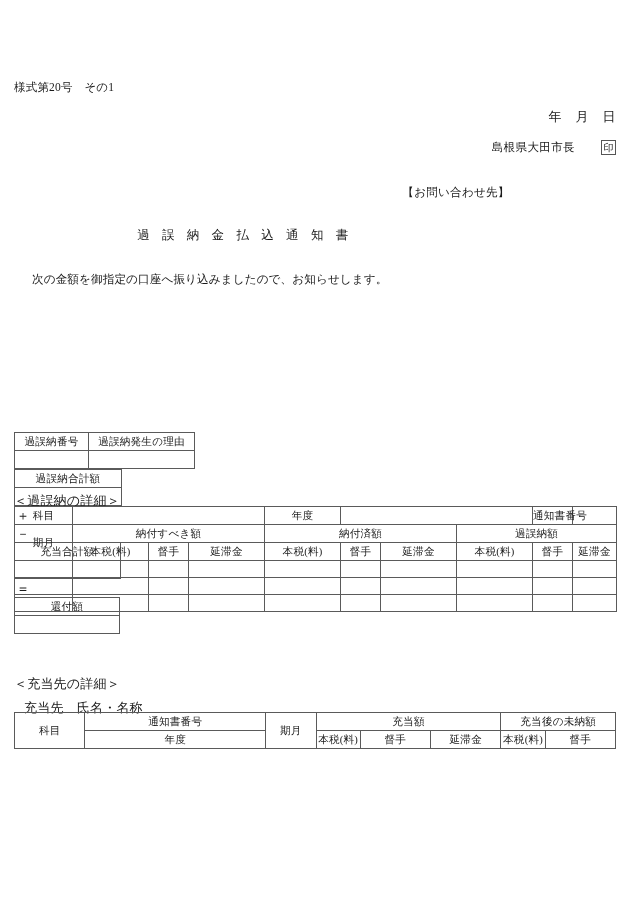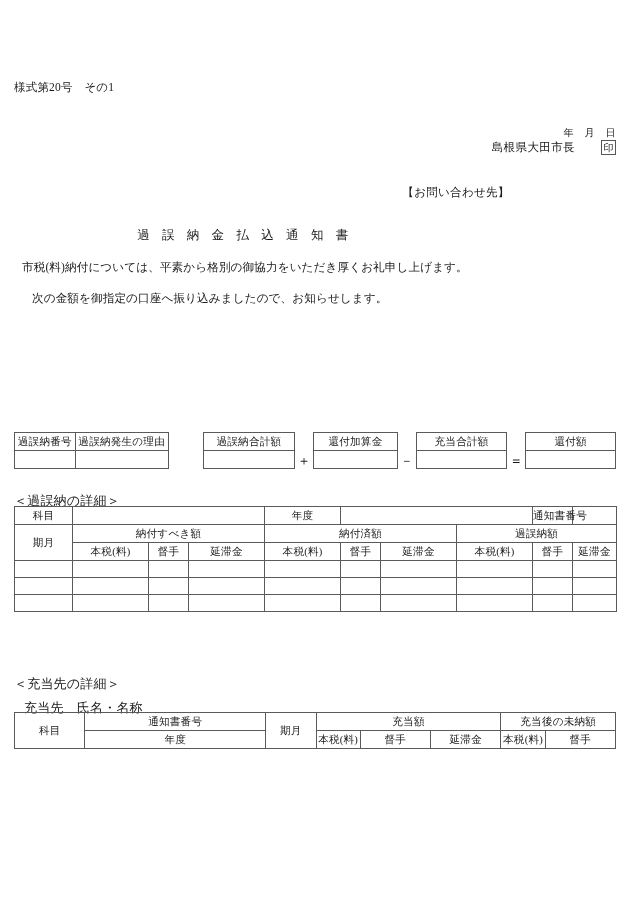--- a/index.html
+++ b/index.html
@@ -30,22 +30,22 @@
     left: 14px;
     top: 80px;
     font-size: 11.5px;
     letter-spacing: 0.2px;
     white-space: pre;
   }
 
   .date-line {
     position: absolute;
     right: 14px;
-    top: 126px;
-    font-size: 10px;
+    top: 108px;
+    font-size: 13px;
     letter-spacing: 0.5px;
     white-space: pre;
   }
 
   .issuer-row {
     position: absolute;
     right: 14px;
     top: 140px;
     display: flex;
     align-items: center;
@@ -117,21 +117,22 @@
   }
   td.blank { }
 
   
   .calc-strip {
     position: absolute;
     left: 14px;
     top: 432px;
     width: 602px;
     display: flex;
-    align-items: flex-end;
+    align-items: flex-start;
+    flex-direction: column;
   }
   .calc-op {
     width: 18px;
     text-align: center;
     font-size: 13px;
     line-height: 17px;
     padding-top: 1px;
     flex: none;
   }
   .calc-gap { width: 34px; flex: none; }
@@ -180,21 +181,20 @@
   <div class="issuer-row">
     <span class="issuer-name">島根県大田市長</span>
     <span class="seal-box">印</span>
   </div>
 
   <div class="contact-label">【お問い合わせ先】</div>
 
   <div class="doc-title">過 誤 納 金 払 込 通 知 書</div>
 
   <div class="body-text">
-    <span>市税(料)納付については、平素から格別の御協力をいただき厚くお礼申し上げます。</span>
     <span class="indent">次の金額を御指定の口座へ振り込みましたので、お知らせします。</span>
   </div>
 
   <div class="calc-strip">
 
     <table class="grid t-reason">
       <tbody>
           <tr>
         <td style="width:73px">過誤納番号</td>
         <td style="width:105px">過誤納発生の理由</td>
@@ -214,30 +214,20 @@
         <td style="width:106px">過誤納合計額</td>
       </tr>
       <tr>
         <td class="blank"></td>
       </tr>
     </tbody>
       </table>
 
     <div class="calc-op">＋</div>
 
-    <table class="grid t-amt">
-      <tbody>
-          <tr>
-        <td style="width:97px">還付加算金</td>
-      </tr>
-      <tr>
-        <td class="blank"></td>
-      </tr>
-    </tbody>
-      </table>
 
     <div class="calc-op">－</div>
 
     <table class="grid t-amt">
       <tbody>
           <tr>
         <td style="width:105px">充当合計額</td>
       </tr>
       <tr>
         <td class="blank"></td>

